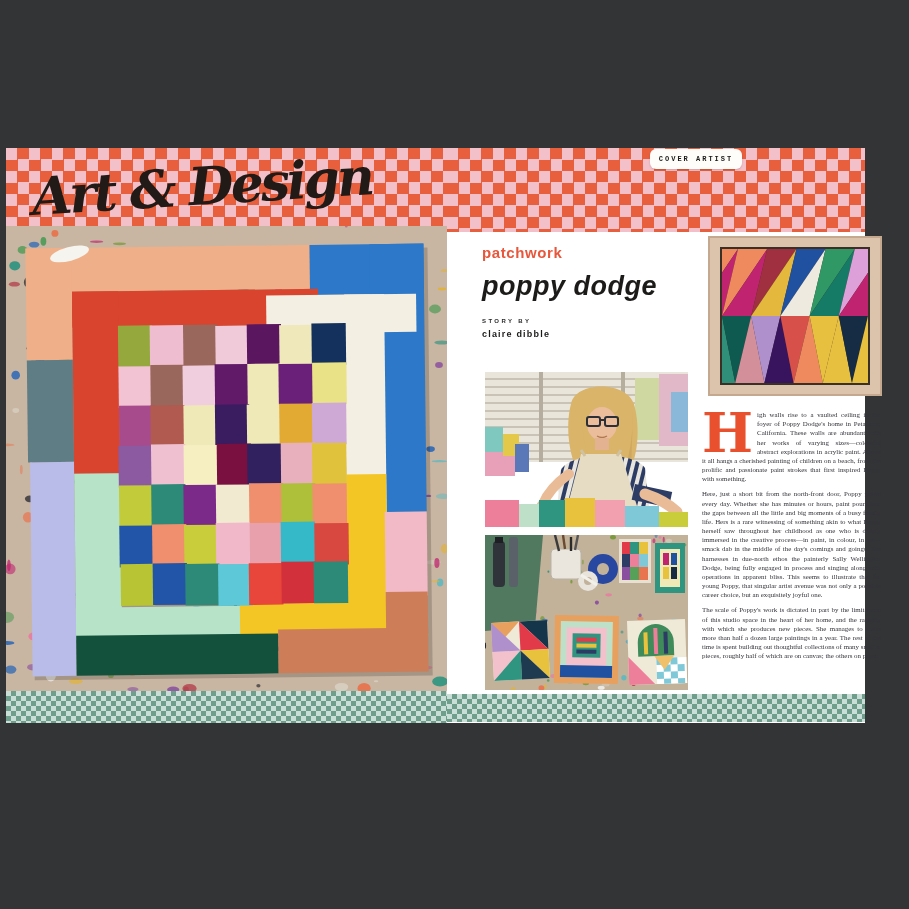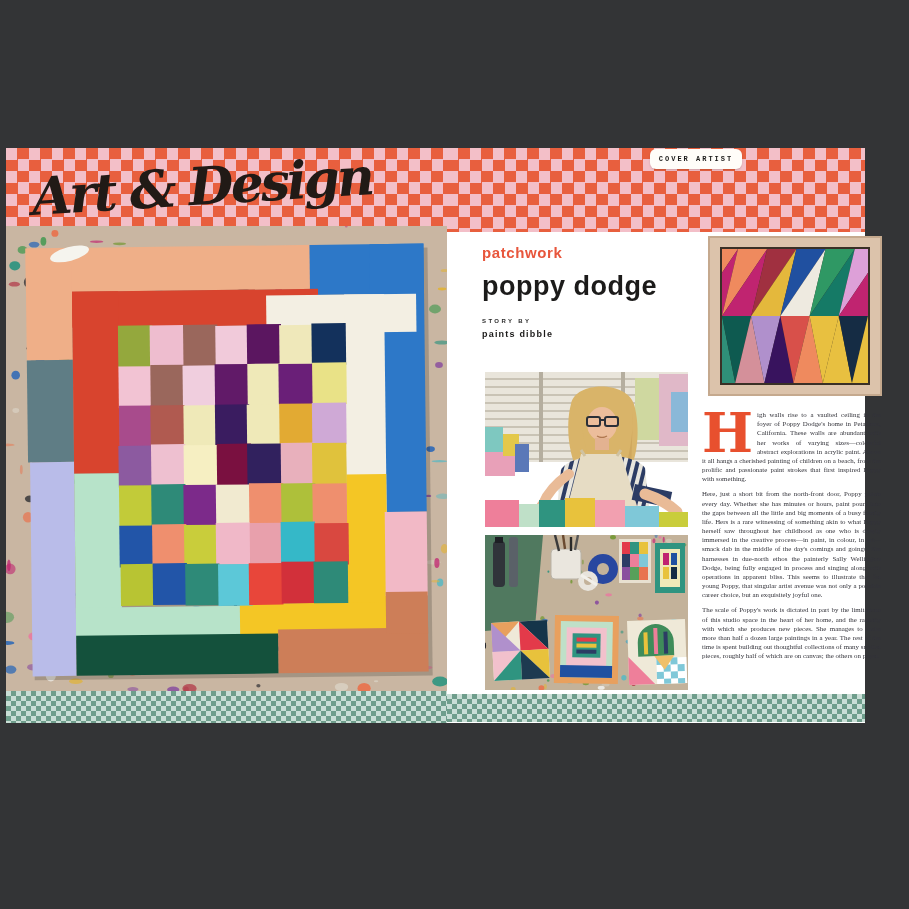--- a/index.html
+++ b/index.html
@@ -41,21 +41,21 @@
     font-family:"Liberation Mono", monospace;font-size:7px;font-weight:bold;
     letter-spacing:2px;color:#1c1b1a;
     box-shadow:0 1px 2px rgba(0,0,0,.15);
   }
   .intro-col{position:absolute;left:35px;top:84px;width:208px;text-align:left;}
   .kicker{
     margin-top:12px;color:#e8563c;font-size:15px;line-height:18px;
     font-weight:bold;letter-spacing:.6px;
   }
   .title{
-    margin-top:9px;color:#1c1b1a;font-size:27px;font-weight:800;letter-spacing:.5px;
+    margin-top:9px;color:#1c1b1a;font-size:27px;font-weight:800;letter-spacing:.5px;font-style:italic;
   }
   .storyby{margin-top:16px;font-size:6px;font-weight:bold;letter-spacing:2.4px;color:#2a2a2a;}
   .author{margin-top:5px;font-size:9px;font-weight:bold;letter-spacing:1.2px;color:#1c1b1a;}
   .photo1{position:absolute;left:38px;top:224px;width:203px;height:155px;overflow:hidden;}
   .photo2{position:absolute;left:38px;top:387px;width:203px;height:155px;overflow:hidden;}
   .framed-art{position:absolute;left:261px;top:88px;width:174px;height:160px;}
   .article{
     position:absolute;left:255px;top:262px;width:179px;height:282px;
     font-family:"Liberation Serif", serif;font-size:6.9px;line-height:1.33;
     color:#33333a;text-align:justify;
@@ -429,21 +429,21 @@
   <div class="page-right">
     <div class="checker-header"></div>
     <div class="badge">COVER ARTIST</div>
 
     <div class="intro-col">
       <div class="kicker">
         <div>patchwork</div>
       </div>
       <div class="title">poppy dodge</div>
       <div class="storyby">STORY BY</div>
-      <div class="author">paints dibble</div>
+      <div class="author">claire dibble</div>
     </div>
 
     <div class="photo1">
       <svg width="203" height="155" viewBox="0 0 203 155" xmlns="http://www.w3.org/2000/svg">
         <defs>
           <pattern id="blinds" width="8" height="8" patternUnits="userSpaceOnUse">
             <rect width="8" height="8" fill="#e9e5db"></rect>
               <rect y="6" width="8" height="2" fill="#c9c3b5"></rect>
           </pattern>
           <pattern id="stripes" width="8" height="8" patternUnits="userSpaceOnUse" patternTransform="rotate(14)">

